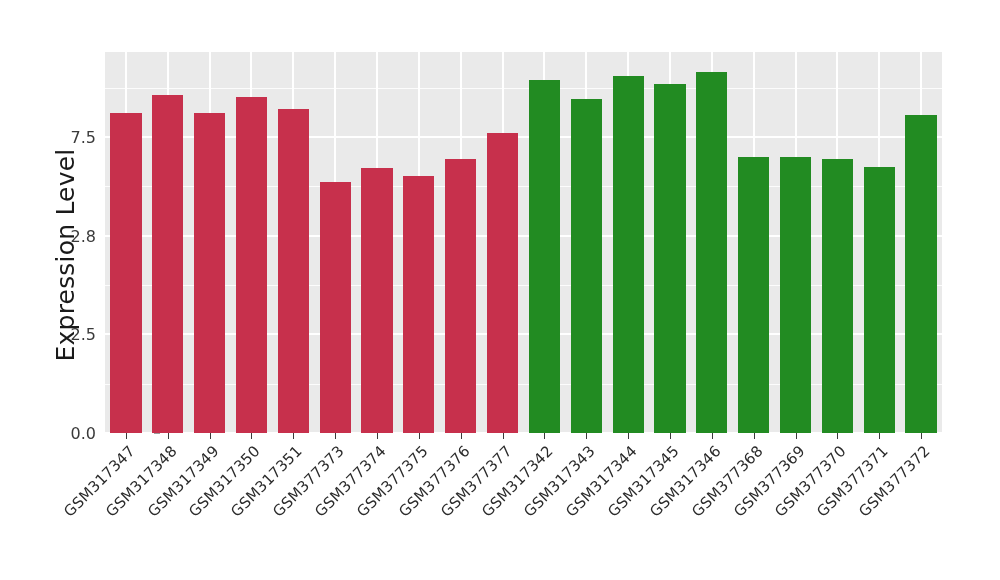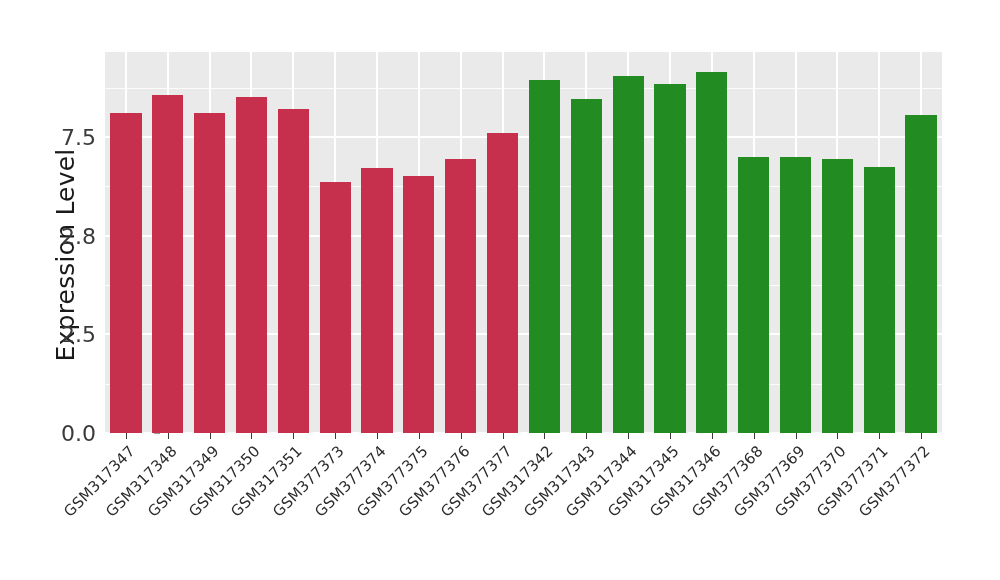--- a/index.html
+++ b/index.html
@@ -43,21 +43,21 @@
     position: absolute;
     left: 56px;
     top: 52px;
     width: 40px;
     height: 381px;
   }
   .y-tick-label {
     position: absolute;
     right: 0;
     transform: translateY(-50%);
-    font-size: 22px;
+    font-size: 16px;
     color: #3a3a3a;
     white-space: nowrap;
   }
   .y-tick-mark {
     position: absolute;
     left: 98px;
     width: 6px;
     height: 1px;
     background: #3a3a3a;
     transform: translateY(-50%);

